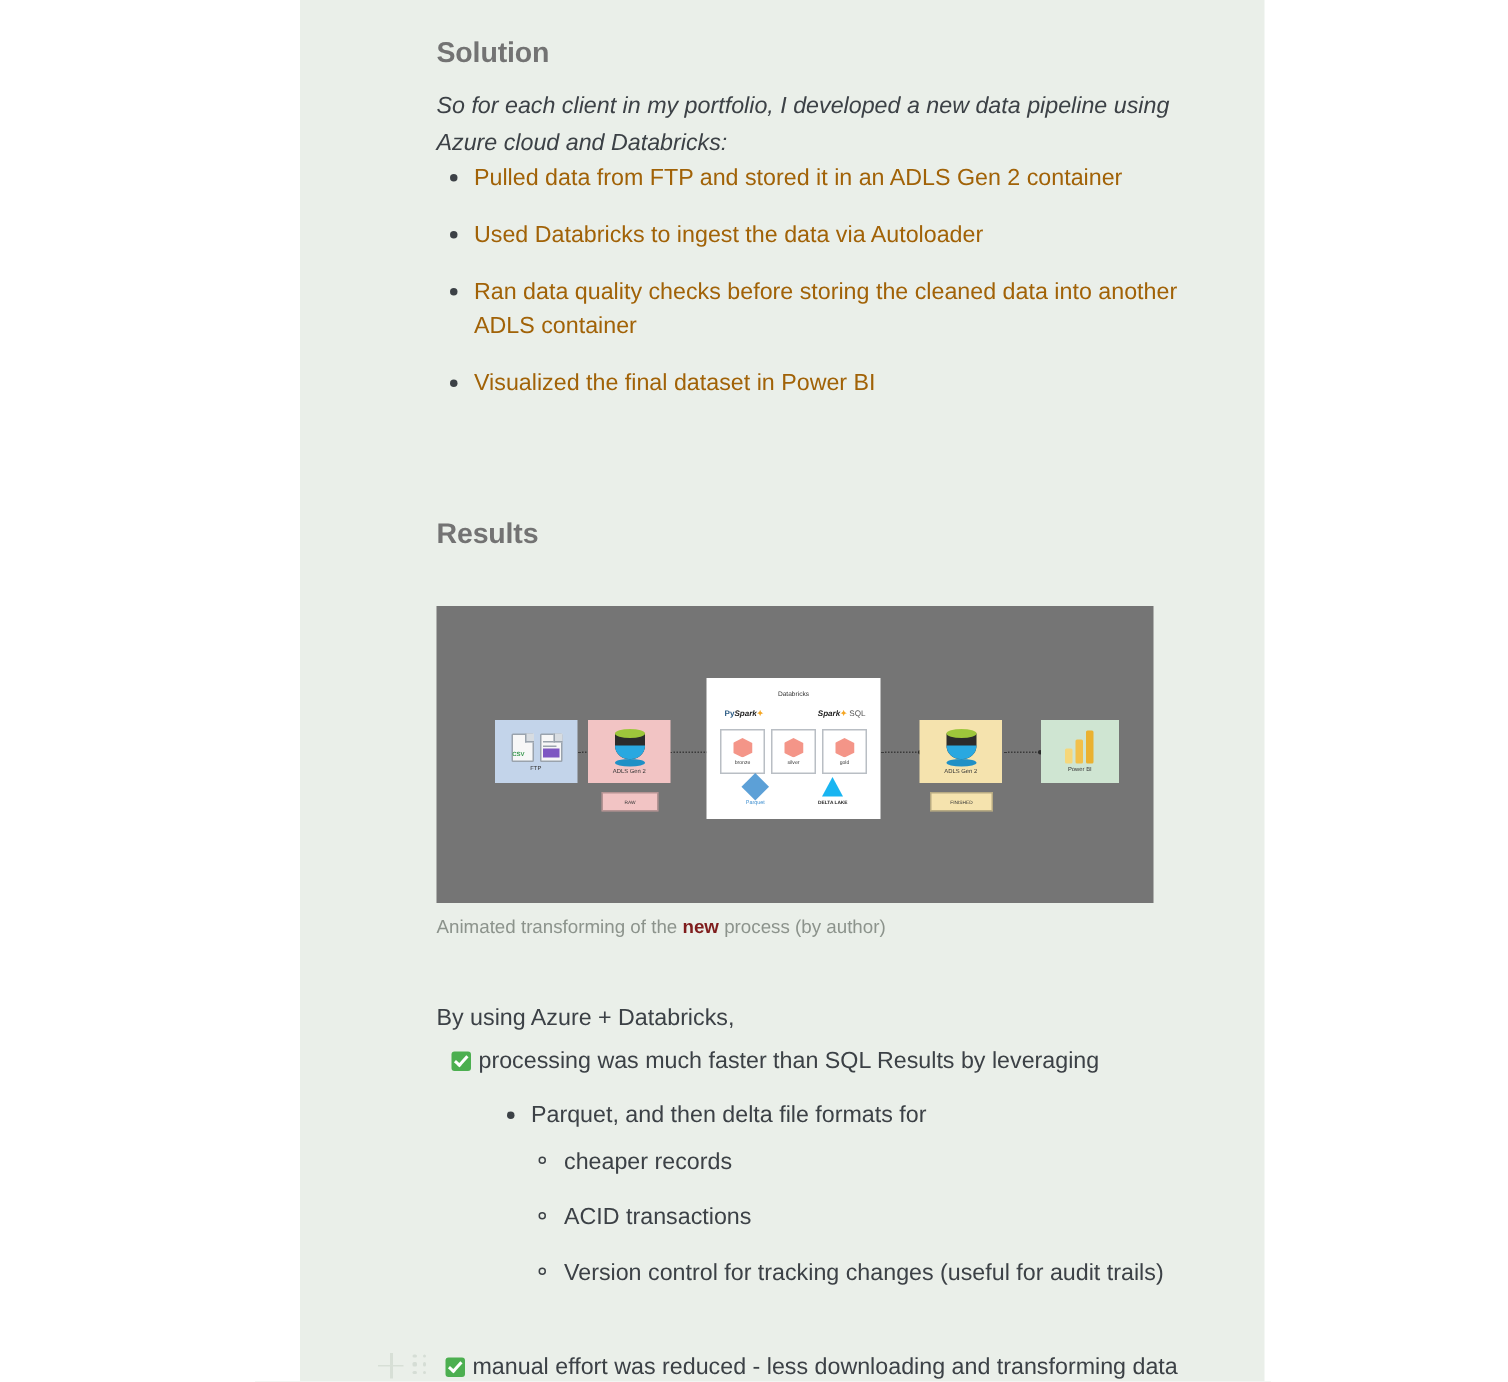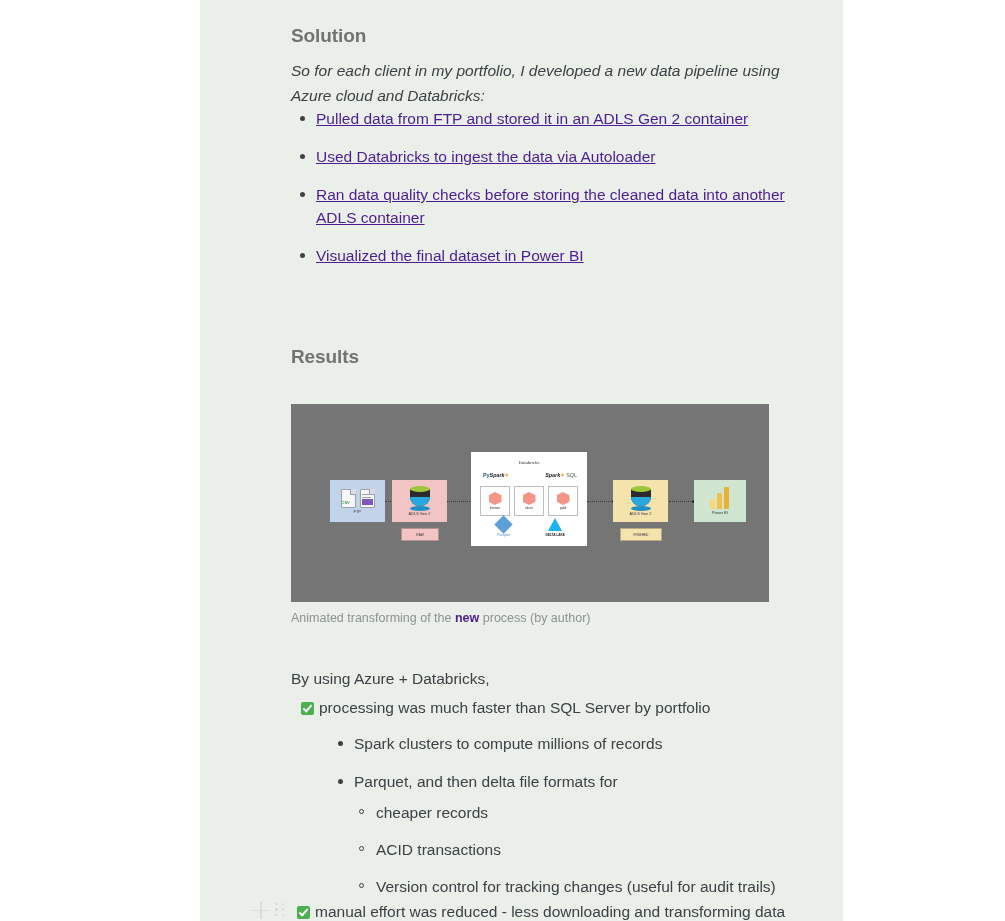--- a/index.html
+++ b/index.html
@@ -37,25 +37,24 @@
     margin:0;
   }
   ul.bullets, ul.sub, ul.subsub{
     margin:0;
     padding:0;
     list-style:none;
   }
   ul.bullets > li{
     font-size:15.5px;
     line-height:23px;
-    color:#4c1d95;
+    color:#a16207;
     position:relative;
     padding-left:25px;
     margin-bottom:15px;
-    text-decoration:underline;
   }
   ul.bullets > li:before{
     content:"";
     position:absolute;
     left:9px; top:9px;
     width:5px;height:5px;
     border-radius:50%;
     background:#3c4146;
   }
   
@@ -65,21 +64,21 @@
     background:#757575;
     position:relative;
     overflow:hidden;
   }
   .caption{
     font-size:12.5px;
     color:#8c938c;
     margin-top:8px;
     line-height:17px;
   }
-  .caption b{color:#4c1d95;font-weight:bold;}
+  .caption b{color:#7f1d1d;font-weight:bold;}
 
   
   .diag{position:absolute;left:0;top:0;width:478px;height:198px;}
   .node{
     position:absolute;
     box-sizing:border-box;
     display:flex;
     flex-direction:column;
     align-items:center;
     justify-content:center;
@@ -367,24 +366,23 @@
       <span>Animated transforming of the </span><b>new</b><span> process (by author)</span>
     </div>
   </div>
 
   <div class="content" style="top:667px;">
     <div class="rline">By using Azure + Databricks,</div>
   </div>
 
   <div class="content" style="top:696px;">
     <div class="rline" style="padding-left:10px;">
-      <span class="check"></span><span>processing was much faster than SQL Server by portfolio</span>
+      <span class="check"></span><span>processing was much faster than SQL Results by leveraging</span>
     </div>
     <ul class="sub" style="margin-top:12px;padding-left:38px;">
-      <li>Spark clusters to compute millions of records</li>
       <li style="margin-bottom:8px;">Parquet, and then delta file formats for</li>
     </ul>
     <ul class="subsub" style="padding-left:59px;">
       <li>cheaper records</li>
       <li>ACID transactions</li>
       <li>Version control for tracking changes (useful for audit trails)</li>
     </ul>
   </div>
 
   <div class="content" style="top:900px;">

